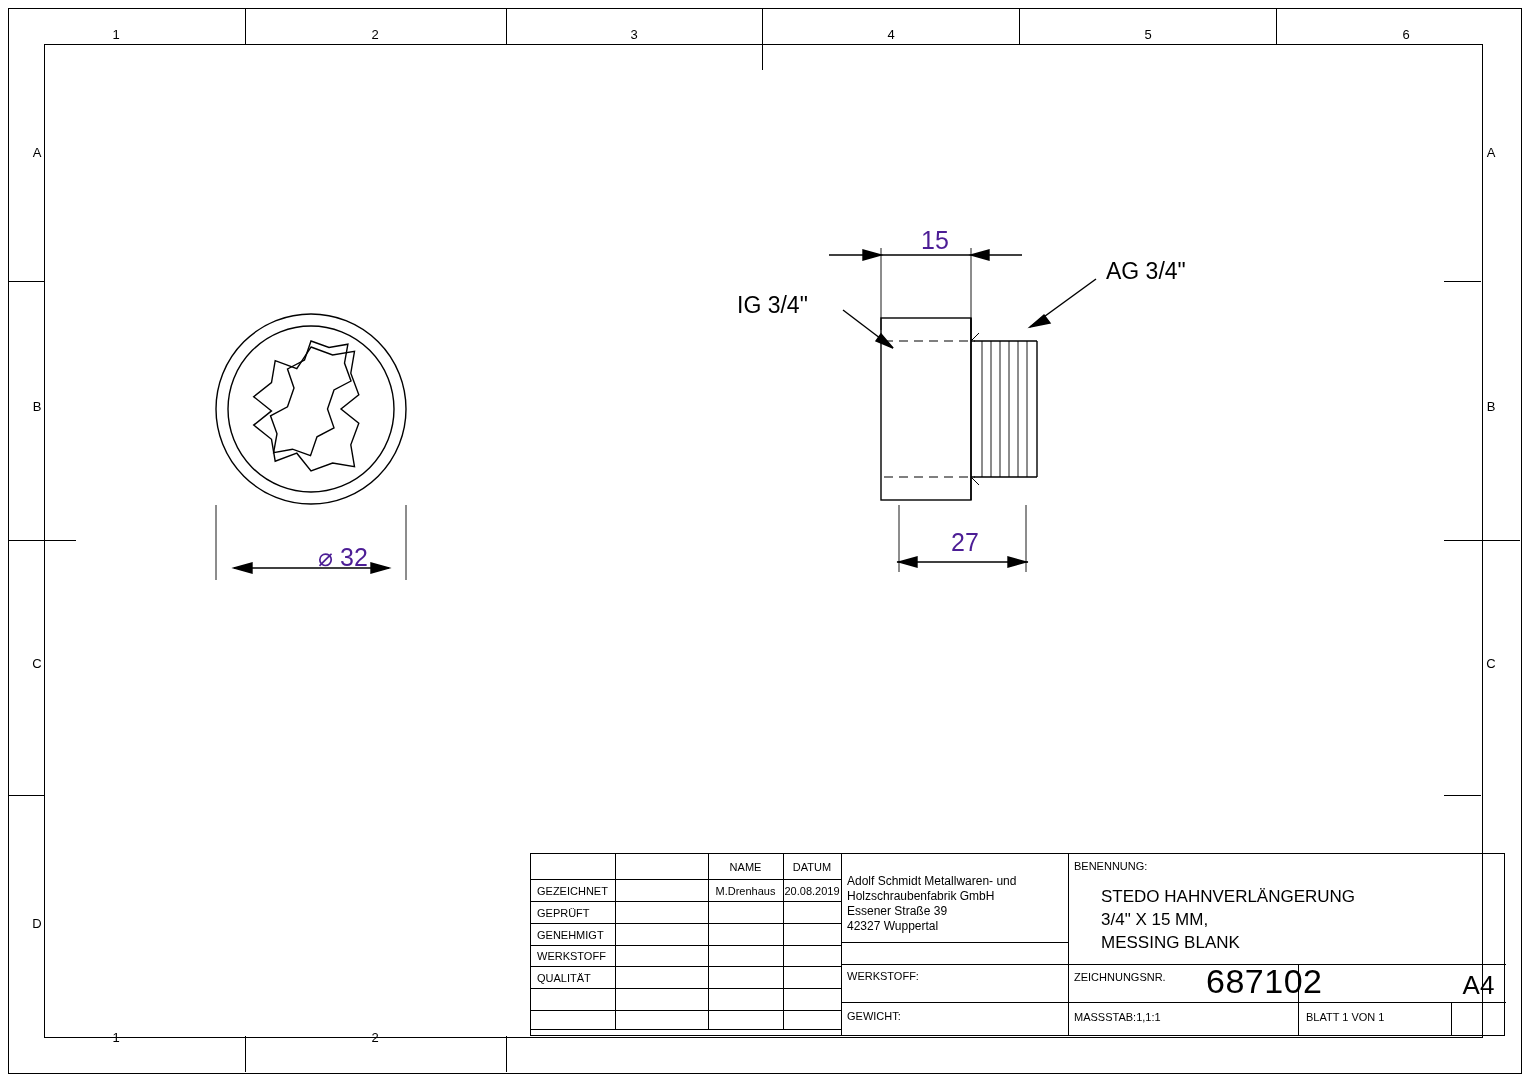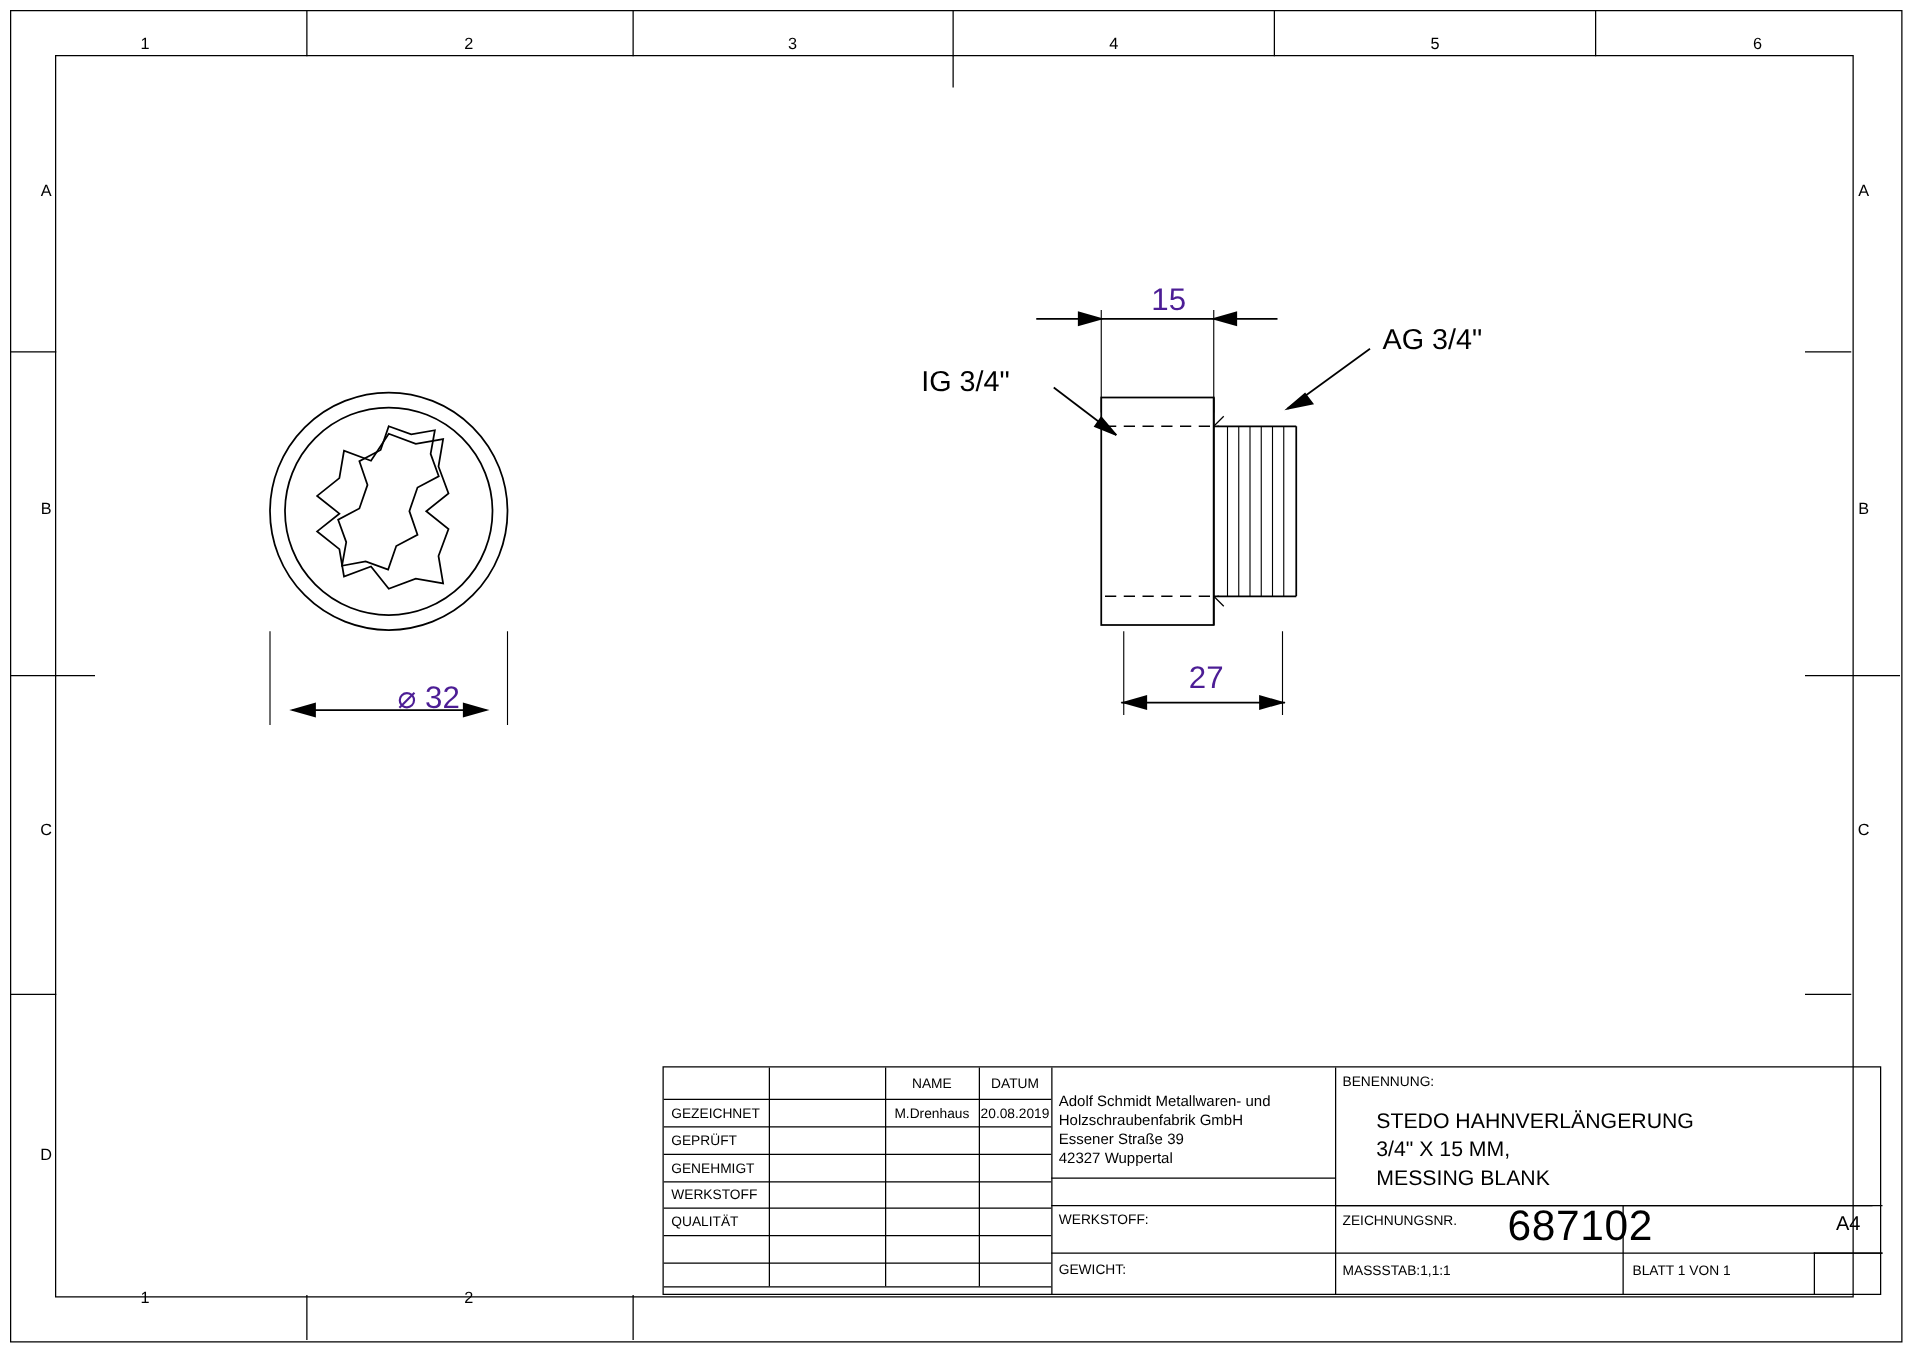--- a/index.html
+++ b/index.html
@@ -65,21 +65,21 @@
     position: absolute;
     font-size: 11px;
     line-height: 1.15;
     color: #000;
     white-space: pre;
   }
   .tb-text.center { text-align: center; }
   .tb-addr { font-size: 12px; line-height: 1.25; }
   .tb-benennung { font-size: 17px; line-height: 1.35; }
   .tb-number { font-size: 34px; letter-spacing: 0.5px; }
-  .tb-a4 { font-size: 16px; }
+  .tb-a4 { font-size: 26px; }
 
   
   #dwg { position: absolute; left: 0; top: 0; width: 1528px; height: 1080px; pointer-events: none; }
 
   .dimtext {
     position: absolute;
     font-size: 25px;
     color: #4c1d95;
     white-space: pre;
   }

